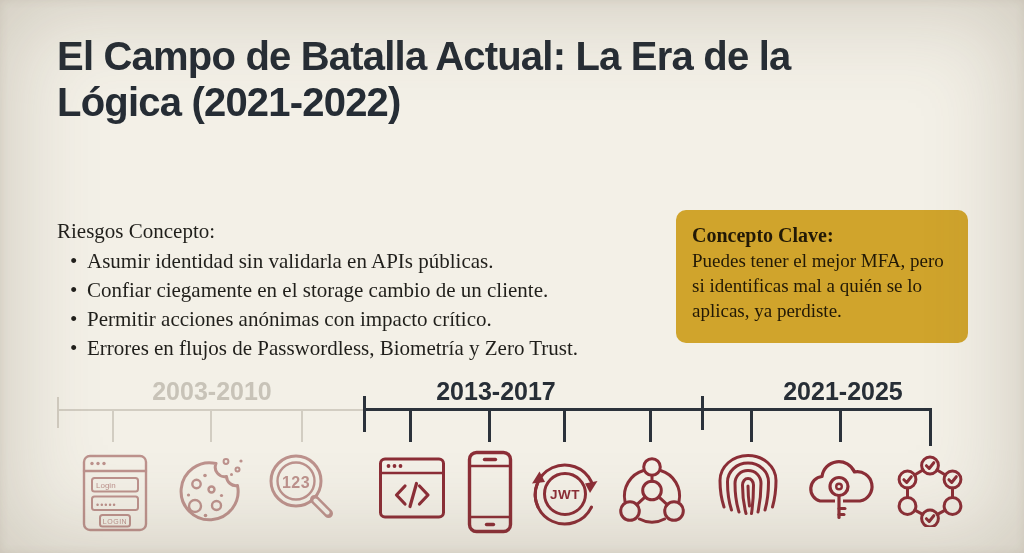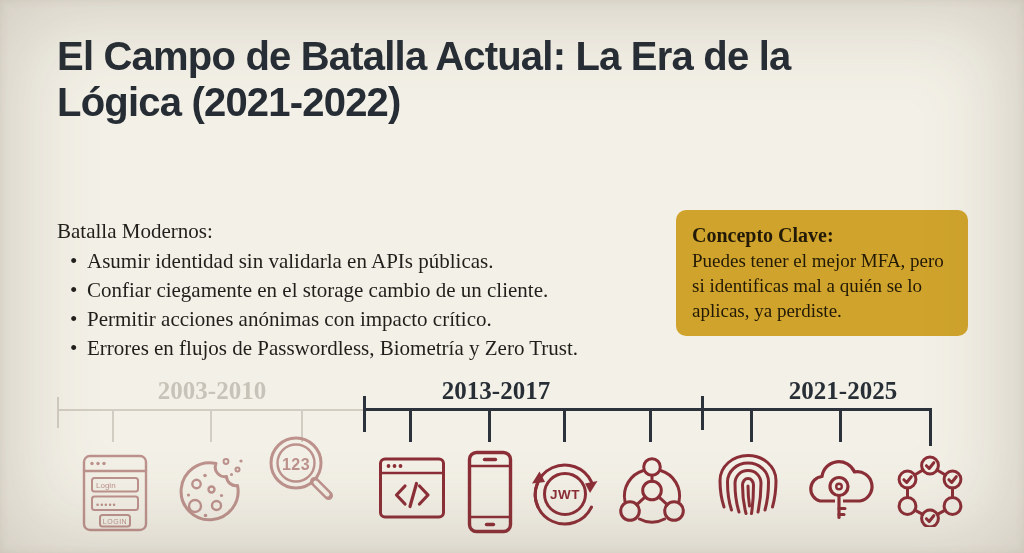--- a/index.html
+++ b/index.html
@@ -22,32 +22,32 @@
     position:absolute;left:57px;top:139px;width:916px;margin:0;
     font-size:21px;line-height:28px;color:#201f1b;
   }
   .risks{position:absolute;left:57px;top:218px;width:605px;}
   .risks-heading{font-size:21px;line-height:27px;}
   .risks ul{margin:2px 0 0 0;padding:0 0 0 30px;list-style:none;}
   .risks li{font-size:21px;line-height:29px;position:relative;}
   .risks li::before{content:"•";position:absolute;left:-17px;top:0;}
   .callout{
     position:absolute;left:676px;top:210px;width:292px;box-sizing:border-box;
-    background:#d0a42c;border-radius:10px;padding:12px 15px 13px 16px;
+    background:#d0a42c;border-radius:10px;padding:12px 15px 20px 16px;
     color:#221906;
   }
   .callout-title{font-size:20px;font-weight:bold;line-height:26px;}
   .callout-text{font-size:19px;line-height:25px;}
   
   .tl-line,.tl-tick{position:absolute;}
   .tl-line.past,.tl-tick.past{background:#d2cdc2;}
   .tl-line.present,.tl-tick.present{background:#2b323b;}
   .era-label{
     position:absolute;top:377px;width:200px;text-align:center;
-    font-family:Liberation Serif, serif;font-weight:bold;font-size:25px;
+    font-family:Liberation Sans, sans-serif;font-weight:bold;font-size:25px;
   }
   .era-label.past{color:#c8c3b8;}
   .era-label.present{color:#272e36;}
   .icon{position:absolute;}
   .icon svg{display:block;width:100%;height:100%;}
   .ic-past{color:#bd928d;}
   .ic-present{color:#8c2e37;}
   .icon .s{fill:none;stroke:currentColor;stroke-linecap:round;stroke-linejoin:round;}
   .icon .f{fill:currentColor;stroke:none;}
   .icon .halo{fill:none;stroke:#f3f0e7;stroke-linecap:round;stroke-linejoin:round;}
@@ -58,21 +58,21 @@
 
 <div class="slide">
 
   <div class="title">
     <div>El Campo de Batalla Actual: La Era de la</div>
     <div>Lógica (2021-2022)</div>
   </div>
 
 
   <div class="risks">
-    <div class="risks-heading">Batalla Modernos:</div>
+    <div class="risks-heading">Riesgos Concepto:</div>
     <ul>
       <li>Asumir identidad sin validarla en APIs públicas.</li>
       <li>Confiar ciegamente en el storage cambio de un cliente.</li>
       <li>Permitir acciones anónimas con impacto crítico.</li>
       <li>Errores en flujos de Passwordless, Biometría y Zero Trust.</li>
     </ul>
   </div>
 
   <div class="callout">
     <div class="callout-title">Concepto Clave:</div>
@@ -127,21 +127,21 @@
         <circle class="f" cx="46.5" cy="40.5" r="1.6"></circle>
       <circle class="f" cx="13.5" cy="40" r="1.6"></circle>
         <circle class="f" cx="30.5" cy="60.5" r="1.8"></circle>
       <circle class="s" stroke-width="2" cx="51" cy="6.5" r="2.4"></circle>
       <circle class="s" stroke-width="2" cx="62.5" cy="14.5" r="2"></circle>
       <circle class="f" cx="56.5" cy="19.5" r="1.5"></circle>
         <circle class="f" cx="66" cy="6" r="1.6"></circle>
     </svg>
   </div>
 
-  <div class="icon ic-past" style="left:266px;top:434px;width:72px;height:72px;">
+  <div class="icon ic-past" style="left:266px;top:452px;width:72px;height:72px;">
     <svg viewBox="0 0 72 72">
       <circle class="s" stroke-width="3" cx="30" cy="29" r="25"></circle>
       <circle class="s" stroke-width="2.4" cx="30" cy="29" r="18.5"></circle>
       <text x="30" y="35.5" font-size="16" font-weight="bold" text-anchor="middle" letter-spacing="0.5">123</text>
       <line class="s" stroke-width="9" x1="48.5" y1="47.5" x2="62.5" y2="61.5"></line>
       <line class="halo" stroke-width="4" x1="49.5" y1="48.5" x2="61.5" y2="60.5"></line>
     </svg>
   </div>
 
   <div class="icon ic-present" style="left:378px;top:452px;width:68px;height:72px;">

